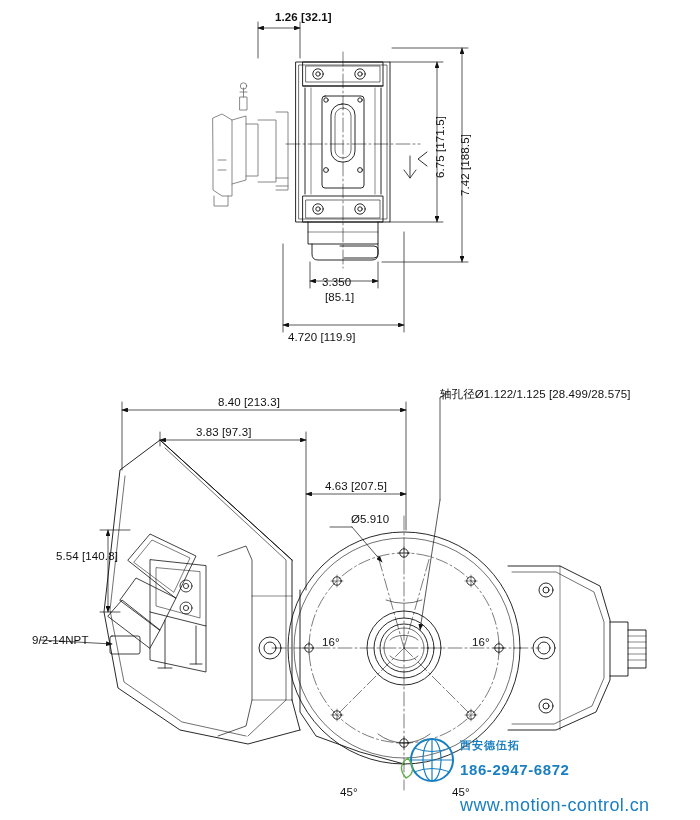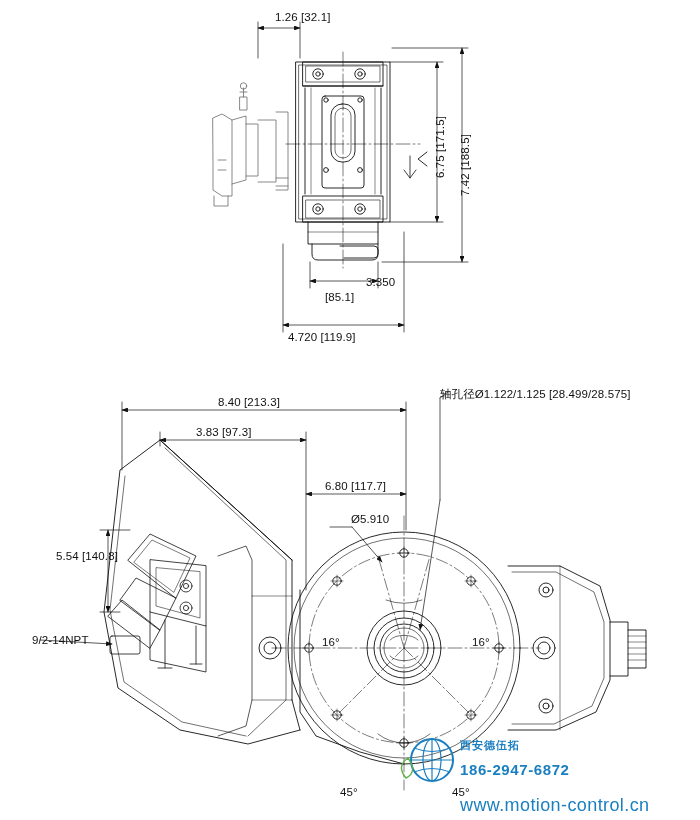--- a/index.html
+++ b/index.html
@@ -275,37 +275,37 @@
     <circle cx="432" cy="760" r="21" fill="none" stroke="#1a7fc1" stroke-width="2"></circle>
     <ellipse cx="432" cy="760" rx="9" ry="21" fill="none" stroke="#1a7fc1" stroke-width="1.2"></ellipse>
     <line x1="411" y1="760" x2="453" y2="760" stroke="#1a7fc1" stroke-width="1.2"></line>
     <line x1="432" y1="739" x2="432" y2="781" stroke="#1a7fc1" stroke-width="1.2"></line>
     <path d="M414,748 Q432,755 450,748" fill="none" stroke="#1a7fc1" stroke-width="1"></path>
     <path d="M414,772 Q432,765 450,772" fill="none" stroke="#1a7fc1" stroke-width="1"></path>
     <path d="M406,778 q-10,-12 2,-20 q10,14 -2,20 Z" fill="none" stroke="#5fae4a" stroke-width="1.4"></path>
   </g>
 </svg>
 
-<div class="lbl" style="left:275px; top:11px;">1.26 [32.1]</div>
+<div class="lbl" style="left:275px; top:11px;font-weight:bold;">1.26 [32.1]</div>
 
 <div class="lbl vert" style="left:434px; top:178px;">6.75 [171.5]</div>
 
 <div class="lbl vert" style="left:459px; top:196px;">7.42 [188.5]</div>
 
-<div class="lbl" style="left:322px; top:276px;margin-left:44px;">3.350</div>
+<div class="lbl" style="left:322px; top:276px;">3.350</div>
 
 <div class="lbl" style="left:325px; top:291px;">[85.1]</div>
 
 <div class="lbl" style="left:288px; top:331px;">4.720 [119.9]</div>
 
 <div class="lbl" style="left:218px; top:396px;">8.40 [213.3]</div>
 
 <div class="lbl" style="left:196px; top:426px;">3.83 [97.3]</div>
 
-<div class="lbl" style="left:325px; top:480px;">6.80 [117.7]</div>
+<div class="lbl" style="left:325px; top:480px;">4.63 [207.5]</div>
 
 <div class="lbl" style="left:310px; top:513px;margin-left:41px;">Ø5.910</div>
 
 <div class="lbl" style="left:22px; top:550px;padding-left:34px;">5.54 [140.8]</div>
 
 <div class="lbl" style="left:32px; top:634px;">9/2-14NPT</div>
 
 <div class="lbl" style="left:440px; top:387px;">轴孔径Ø1.122/1.125 [28.499/28.575]</div>
 
 <div class="lbl" style="left:322px; top:636px;">16°</div>

